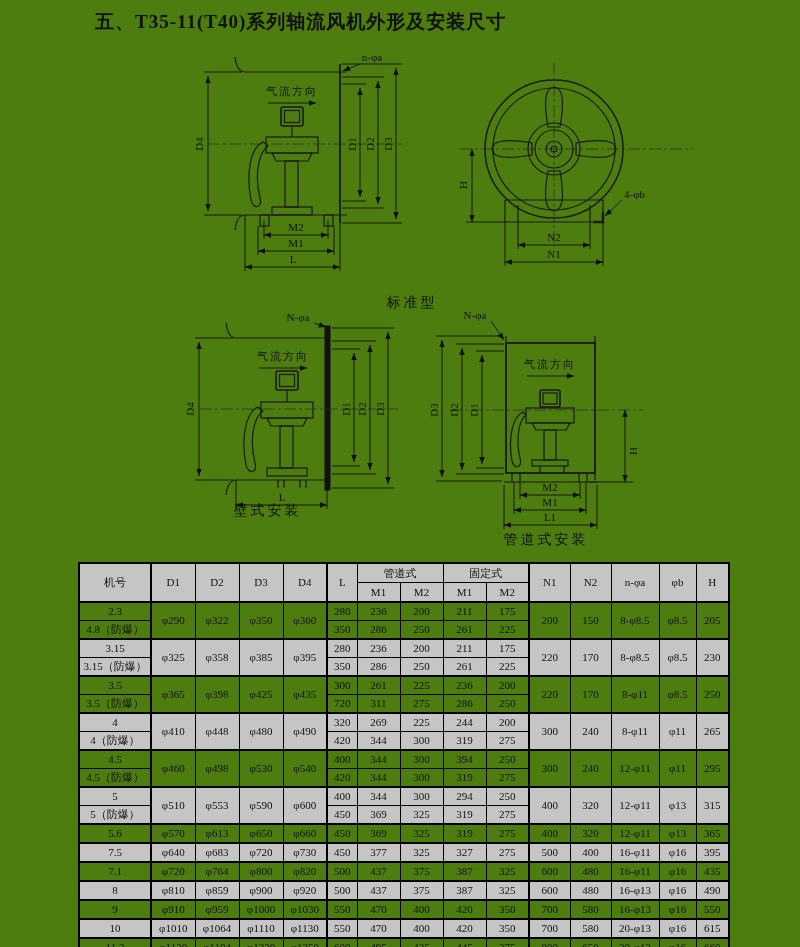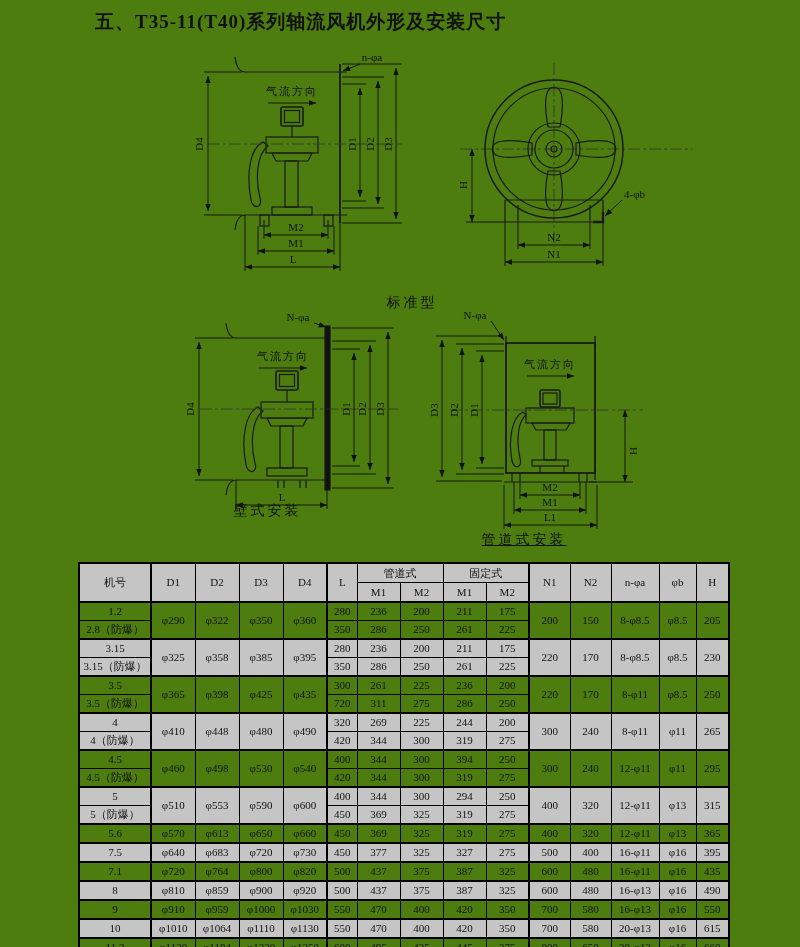--- a/index.html
+++ b/index.html
@@ -212,21 +212,21 @@
     <text x="47" y="14" text-anchor="middle">N-φa</text>
     <text x="7" y="108" text-anchor="middle" transform="rotate(-90 7 105)">D3</text>
     <text x="27" y="108" text-anchor="middle" transform="rotate(-90 27 105)">D2</text>
     <text x="47" y="108" text-anchor="middle" transform="rotate(-90 47 105)">D1</text>
     <text x="206" y="149" text-anchor="middle" transform="rotate(-90 206 146)">H</text>
     <text x="122" y="186" text-anchor="middle">M2</text>
     <text x="122" y="201" text-anchor="middle">M1</text>
     <text x="122" y="216" text-anchor="middle">L1</text>
   </svg>
 
-  <div class="cap" style="left:464px;top:531px;width:120px;text-decoration:underline;">管道式安装</div>
+  <div class="cap" style="left:486px;top:531px;width:120px;">管道式安装</div>
 
   <table class="dims">
     <colgroup>
       <col style="width:72px">
         <col style="width:44px">
         <col style="width:44px">
         <col style="width:44px">
       <col style="width:44px">
         <col style="width:30px">
         <col style="width:43px">
@@ -257,38 +257,38 @@
       </tr>
       <tr>
         <th class="hb">M1</th>
         <th class="hb">M2</th>
         <th class="hb">M1</th>
         <th class="hb br2">M2</th>
       </tr>
     </thead>
     <tbody id="dim-tbody">
         <tr>
-          <td class="br2">1.2</td>
+          <td class="br2">2.3</td>
           <td rowspan="2" class="bb2">φ290</td>
           <td rowspan="2" class="bb2">φ322</td>
           <td rowspan="2" class="bb2">φ350</td>
           <td rowspan="2" class="br2 bb2">φ360</td>
           <td class="">280</td>
           <td class="">236</td>
           <td class="">200</td>
           <td class="">211</td>
           <td class="br2">175</td>
           <td rowspan="2" class="bb2">200</td>
           <td rowspan="2" class="bb2">150</td>
           <td rowspan="2" class="bb2">8-φ8.5</td>
           <td rowspan="2" class="bb2">φ8.5</td>
           <td rowspan="2" class="bb2">205</td>
         </tr>
         <tr>
-          <td class="br2 bb2 small">2.8（防爆）</td>
+          <td class="br2 bb2 small">4.8（防爆）</td>
           <td class="bb2">350</td>
           <td class="bb2">286</td>
           <td class="bb2">250</td>
           <td class="bb2">261</td>
           <td class="br2 bb2">225</td>
         </tr>
         <tr>
           <td class="br2 shade">3.15</td>
           <td rowspan="2" class="shade bb2">φ325</td>
           <td rowspan="2" class="shade bb2">φ358</td>

